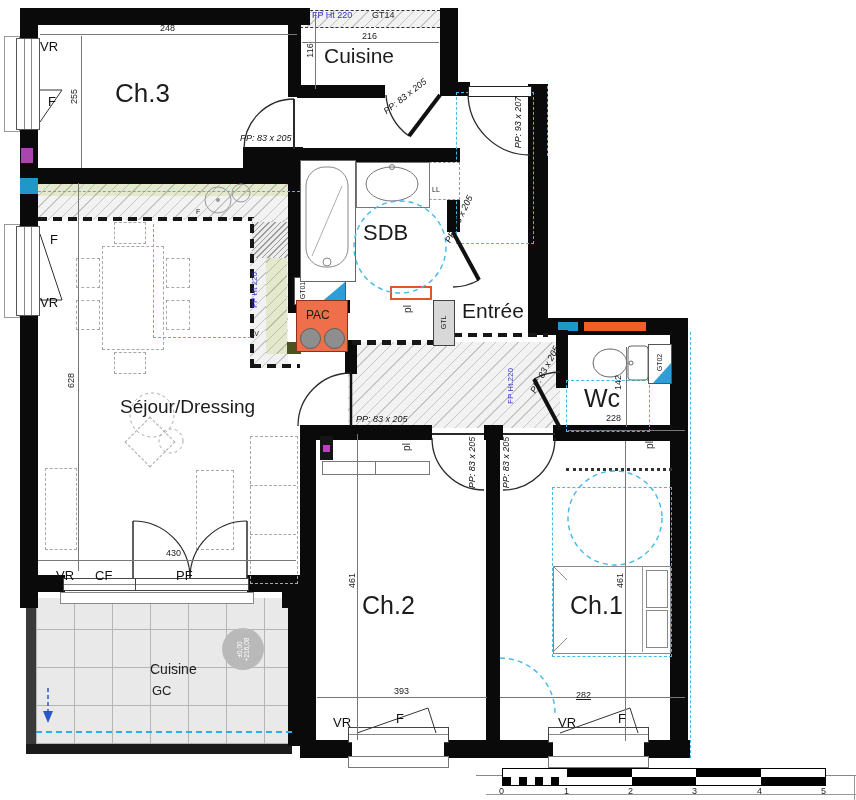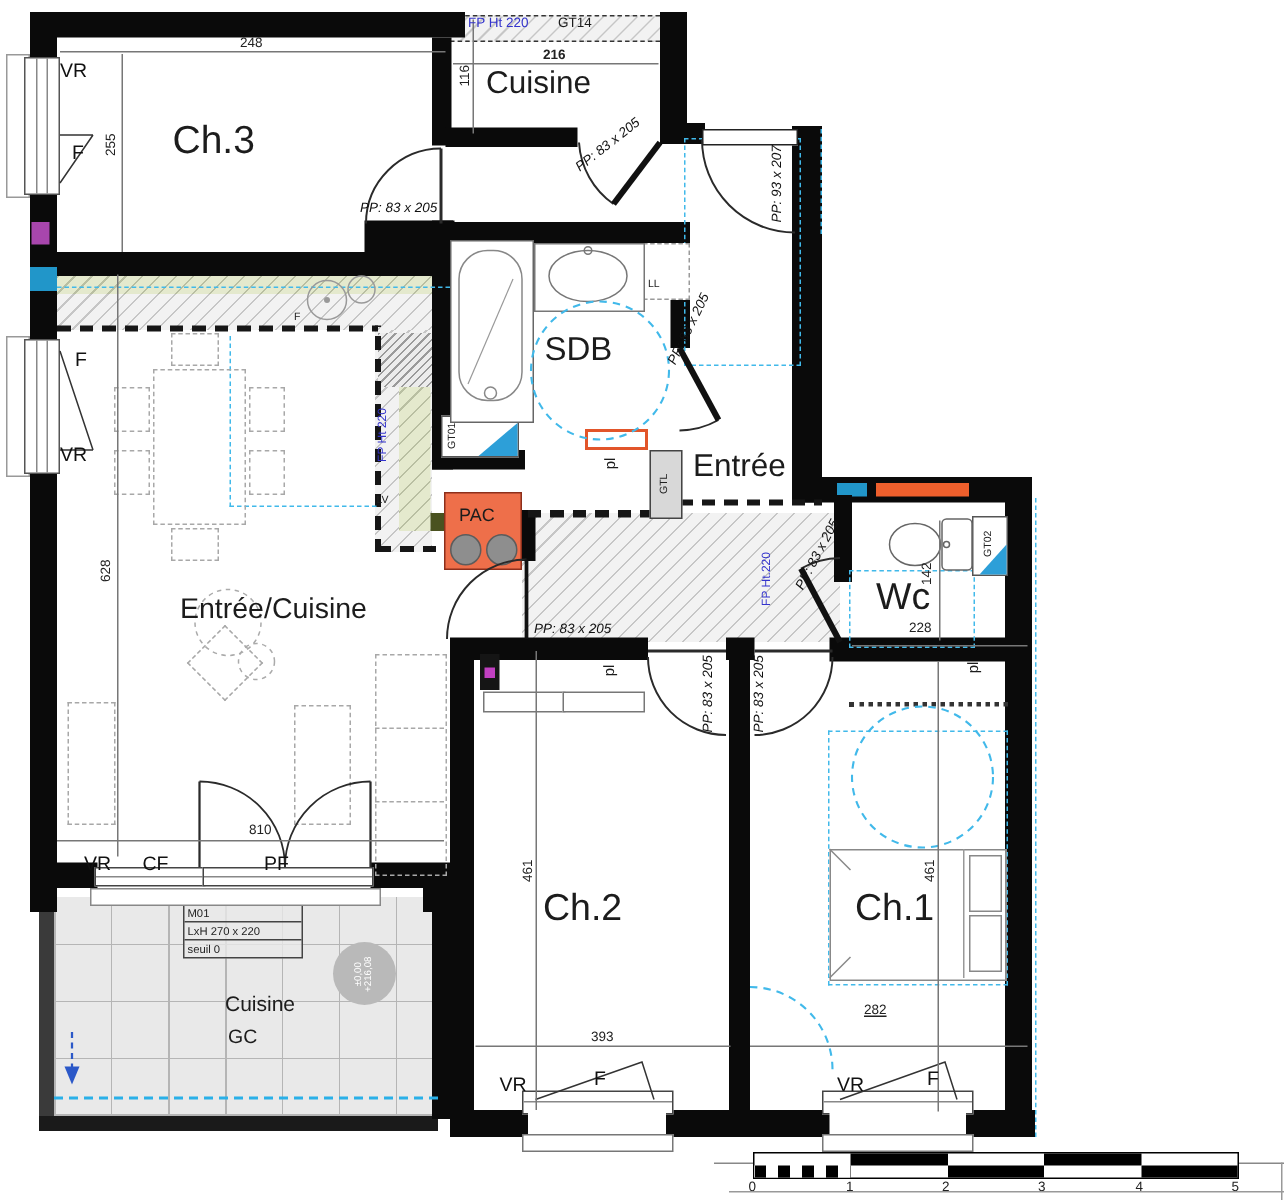--- a/index.html
+++ b/index.html
@@ -49,25 +49,20 @@
   <div class="abs" style="left:287px;top:342px;width:14px;height:12px;background:#4a5220;"></div>
 
   <div class="abs" style="left:36px;top:598px;width:256px;height:146px;background-color:#e9e9e9;background-image:repeating-linear-gradient(0deg,#b5b5b5 0 1px,transparent 1px 38px),repeating-linear-gradient(90deg,#b5b5b5 0 1px,transparent 1px 38px);"></div>
   <div class="abs" style="left:26px;top:592px;width:10px;height:158px;background:#3a3a3a;"></div>
   <div class="abs" style="left:26px;top:744px;width:266px;height:10px;background:#1a1a1a;"></div>
   <div class="wall" style="left:288px;top:592px;width:12px;height:154px;"></div>
   <div class="wall" style="left:20px;top:586px;width:18px;height:22px;"></div>
   <div class="wall" style="left:282px;top:586px;width:18px;height:22px;"></div>
   <div class="cdash-h" style="left:36px;top:731px;width:256px;border-top:2px dashed #2ab0e8;"></div>
 
-  <div class="abs" style="left:122px;top:602px;width:78px;border:1px solid #444;background:#e9e9e9cc;">
-    <div class="tbl-row">M01</div>
-    <div class="tbl-row">LxH   270 x 220</div>
-    <div class="tbl-row" style="border-bottom:none;">seuil  0</div>
-  </div>
 
   <div class="abs" style="left:222px;top:628px;width:42px;height:42px;border-radius:50%;background:#b9b9b9;">
     <div class="r90" style="position:absolute;left:0;top:14px;width:42px;text-align:center;color:#fff;font-size:6.5px;line-height:1.15;">
       <div>±0,00</div>
       <div>+216,08</div>
     </div>
   </div>
 
   <div class="wall" style="left:20px;top:8px;width:18px;height:32px;"></div>
   <div class="wall" style="left:20px;top:128px;width:18px;height:50px;"></div>
@@ -113,21 +108,21 @@
   <div class="cdash-box" style="left:456px;top:92px;width:76px;height:150px;"></div>
   <div class="cdash-box" style="left:566px;top:380px;width:82px;height:50px;"></div>
   <div class="cdash-box" style="left:552px;top:487px;width:118px;height:168px;"></div>
   <div class="cdash-v" style="left:690px;top:332px;height:426px;"></div>
   <div class="cdash-v" style="left:547px;top:86px;height:70px;"></div>
 
   <div class="whitebox" style="left:294px;top:277px;width:50px;height:26px;">
     <div class="abs" style="right:0;bottom:0;width:0;height:0;border-left:26px solid transparent;border-bottom:22px solid #2d9fd8;"></div>
     <div class="lbl tech r90" style="left:-5px;top:9px;width:24px;text-align:center;">GT01</div>
   </div>
-  <div class="abs" style="left:296px;top:328px;width:50px;height:50px;background:#ee6f4a;border:1.5px solid #8d2f1b;">
+  <div class="abs" style="left:296px;top:300px;width:50px;height:50px;background:#ee6f4a;border:1.5px solid #8d2f1b;">
     <div class="lbl" style="left:9px;top:8px;font-size:12px;">PAC</div>
     <div class="abs" style="left:3px;top:27px;width:19px;height:19px;border-radius:50%;background:#8e8e8e;border:1px solid #5c5c5c;"></div>
     <div class="abs" style="left:27px;top:27px;width:19px;height:19px;border-radius:50%;background:#8e8e8e;border:1px solid #5c5c5c;"></div>
   </div>
   <div class="abs" style="left:433px;top:300px;width:20px;height:44px;background:#d8d8d8;border:1px solid #444;">
     <div class="lbl tech r90" style="left:-3px;top:18px;width:24px;text-align:center;">GTL</div>
   </div>
   <div class="whitebox" style="left:648px;top:344px;width:22px;height:38px;">
     <div class="abs" style="right:0;bottom:0;width:0;height:0;border-left:18px solid transparent;border-bottom:20px solid #2d9fd8;"></div>
     <div class="lbl tech r90" style="left:-3px;top:14px;width:26px;text-align:center;">GT02</div>
@@ -255,34 +250,34 @@
   <div class="dimline-v" style="left:357px;top:434px;height:306px;"></div>
   <div class="dimline-v" style="left:625px;top:441px;height:300px;"></div>
   <div class="dimline-v" style="left:626px;top:347px;height:80px;"></div>
   <div class="dimline-h" style="left:568px;top:430px;width:117px;"></div>
 
   <div class="lbl room" style="left:115px;top:80px;font-size:26px;">Ch.3</div>
   <div class="lbl" style="left:324px;top:45px;font-size:21px;">Cuisine</div>
   <div class="lbl" style="left:363px;top:222px;font-size:22px;">SDB</div>
   <div class="lbl" style="left:462px;top:300px;font-size:21px;">Entrée</div>
   <div class="lbl room" style="left:584px;top:386px;font-size:25px;">Wc</div>
-  <div class="lbl" style="left:120px;top:397px;font-size:19px;">Entrée/Cuisine</div>
+  <div class="lbl" style="left:120px;top:397px;font-size:19px;">Séjour/Dressing</div>
   <div class="lbl room" style="left:362px;top:593px;font-size:25px;">Ch.2</div>
   <div class="lbl room" style="left:570px;top:593px;font-size:25px;">Ch.1</div>
   <div class="lbl" style="left:150px;top:662px;font-size:14px;">Cuisine</div>
   <div class="lbl" style="left:152px;top:684px;font-size:13px;">GC</div>
 
   <div class="lbl dim" style="left:160px;top:24px;">248</div>
   <div class="lbl dim r90" style="left:64px;top:92px;width:20px;text-align:center;">255</div>
-  <div class="lbl dim" style="left:362px;top:32px;font-weight:bold;">216</div>
+  <div class="lbl dim" style="left:362px;top:32px;">216</div>
   <div class="lbl dim r90" style="left:300px;top:46px;width:20px;text-align:center;">116</div>
   <div class="lbl dim r90" style="left:61px;top:376px;width:20px;text-align:center;">628</div>
-  <div class="lbl dim" style="left:166px;top:549px;">810</div>
+  <div class="lbl dim" style="left:166px;top:549px;">430</div>
   <div class="lbl dim" style="left:394px;top:687px;">393</div>
-  <div class="lbl dim" style="left:576px;top:669px;text-decoration:underline;">282</div>
+  <div class="lbl dim" style="left:576px;top:691px;text-decoration:underline;">282</div>
   <div class="lbl dim r90" style="left:342px;top:576px;width:20px;text-align:center;">461</div>
   <div class="lbl dim r90" style="left:610px;top:576px;width:20px;text-align:center;">461</div>
   <div class="lbl dim r90" style="left:608px;top:378px;width:20px;text-align:center;">142</div>
   <div class="lbl dim" style="left:606px;top:414px;">228</div>
 
   <div class="lbl door" style="left:240px;top:134px;">PP: 83 x 205</div>
   <div class="lbl door" style="left:385px;top:108px;transform:rotate(-38deg);transform-origin:left center;">PP: 83 x 205</div>
   <div class="lbl door r90" style="left:488px;top:118px;width:60px;text-align:center;">PP: 93 x 207</div>
   <div class="lbl door" style="left:448px;top:238px;transform:rotate(-64deg);transform-origin:left center;">PP: 83 x 205</div>
   <div class="lbl door" style="left:533px;top:388px;transform:rotate(-62deg);transform-origin:left center;">PP: 83 x 205</div>

